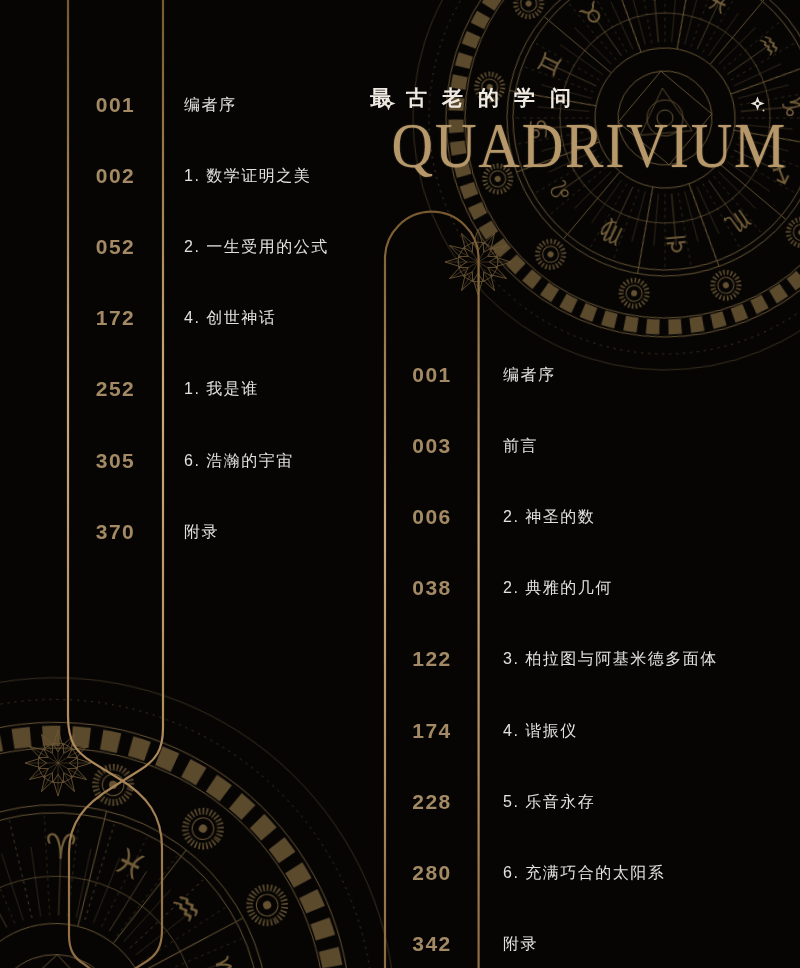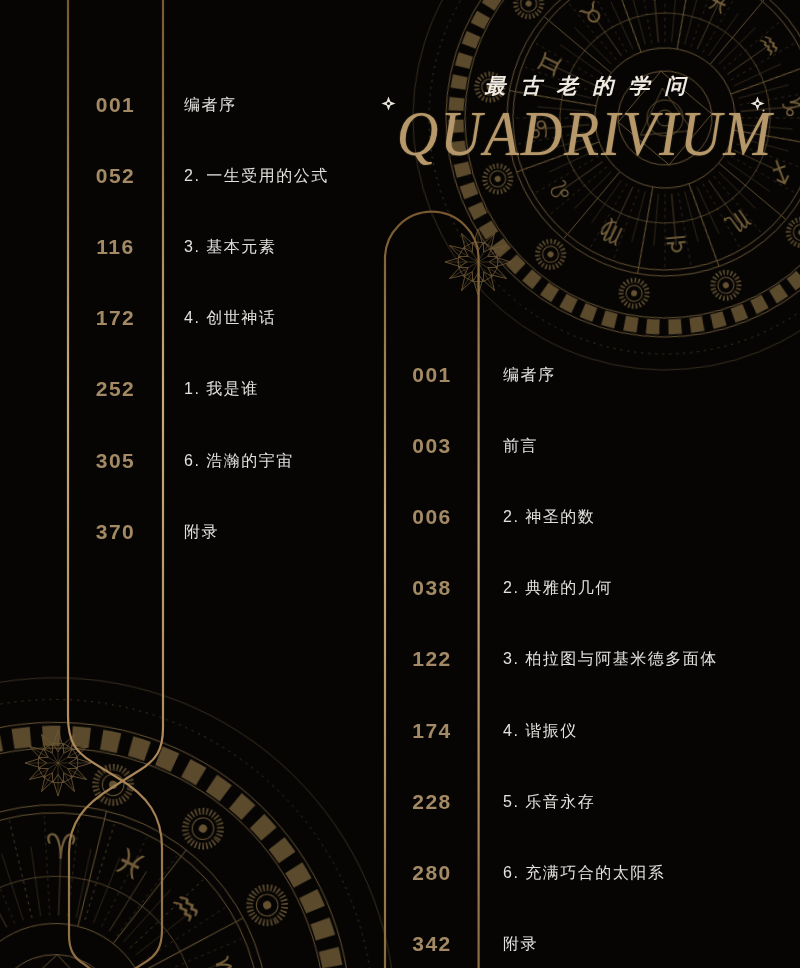--- a/index.html
+++ b/index.html
@@ -1,19 +1,19 @@
 <!DOCTYPE html>
 <html><head>
 <meta charset="utf-8">
 <style>
   html,body{margin:0;padding:0;background:#000;}
   .stage{position:relative;width:800px;height:968px;background:var(--bg,#060504);overflow:hidden;
          font-family:"Liberation Sans",sans-serif;}
   svg.decor{position:absolute;left:0;top:0;z-index:1;}
-  .hdr{position:absolute;left:370px;top:72px;width:430px;text-align:center;z-index:3;font-style:italic;}
+  .hdr{position:absolute;left:370px;top:84px;width:430px;z-index:3;}
   .sub{margin:0 -15px 0 0;color:#efeae2;font-size:21px;font-weight:700;letter-spacing:15px;line-height:1.3;}
   .big-title{margin:1px 0 0;color:#b6986b;font-family:"Liberation Serif",serif;font-size:64px;font-weight:400;
              letter-spacing:2px;line-height:1.05;transform:scaleX(.9);transform-origin:50% 50%;
              text-shadow:0 0 2px rgba(182,152,107,.45);white-space:nowrap;}
   .spark{position:absolute;z-index:3;}
   .toc{position:absolute;left:0;width:800px;z-index:2;}
   .toc .row{position:relative;height:71.2px;}
   .pg{position:absolute;top:50%;transform:translateY(-50%);font-size:21px;font-weight:600;
       color:var(--num,#a38a64);letter-spacing:1.5px;text-align:center;}
   .ttl{position:absolute;top:50%;transform:translateY(-50%);font-size:16px;font-weight:500;
@@ -436,30 +436,30 @@
     <circle r="1.6" fill="#060504"></circle>
     <circle cx="6" cy="7" r="1" fill="#cfc9bd"></circle>
   </svg>
 
   <section class="toc toc-left" id="toc-left">
   <div class="row">
     <span class="pg">001</span>
     <span class="ttl">编者序</span>
   </div>
 
+  <div class="row">
+    <span class="pg">002</span>
+    <span class="ttl">1. 数学证明之美</span>
+  </div>
 
   <div class="row">
     <span class="pg">052</span>
     <span class="ttl">2. 一生受用的公式</span>
   </div>
 
-  <div class="row">
-    <span class="pg">116</span>
-    <span class="ttl">3. 基本元素</span>
-  </div>
 
   <div class="row">
     <span class="pg">172</span>
     <span class="ttl">4. 创世神话</span>
   </div>
 
   <div class="row">
     <span class="pg">252</span>
     <span class="ttl">1. 我是谁</span>
   </div>

